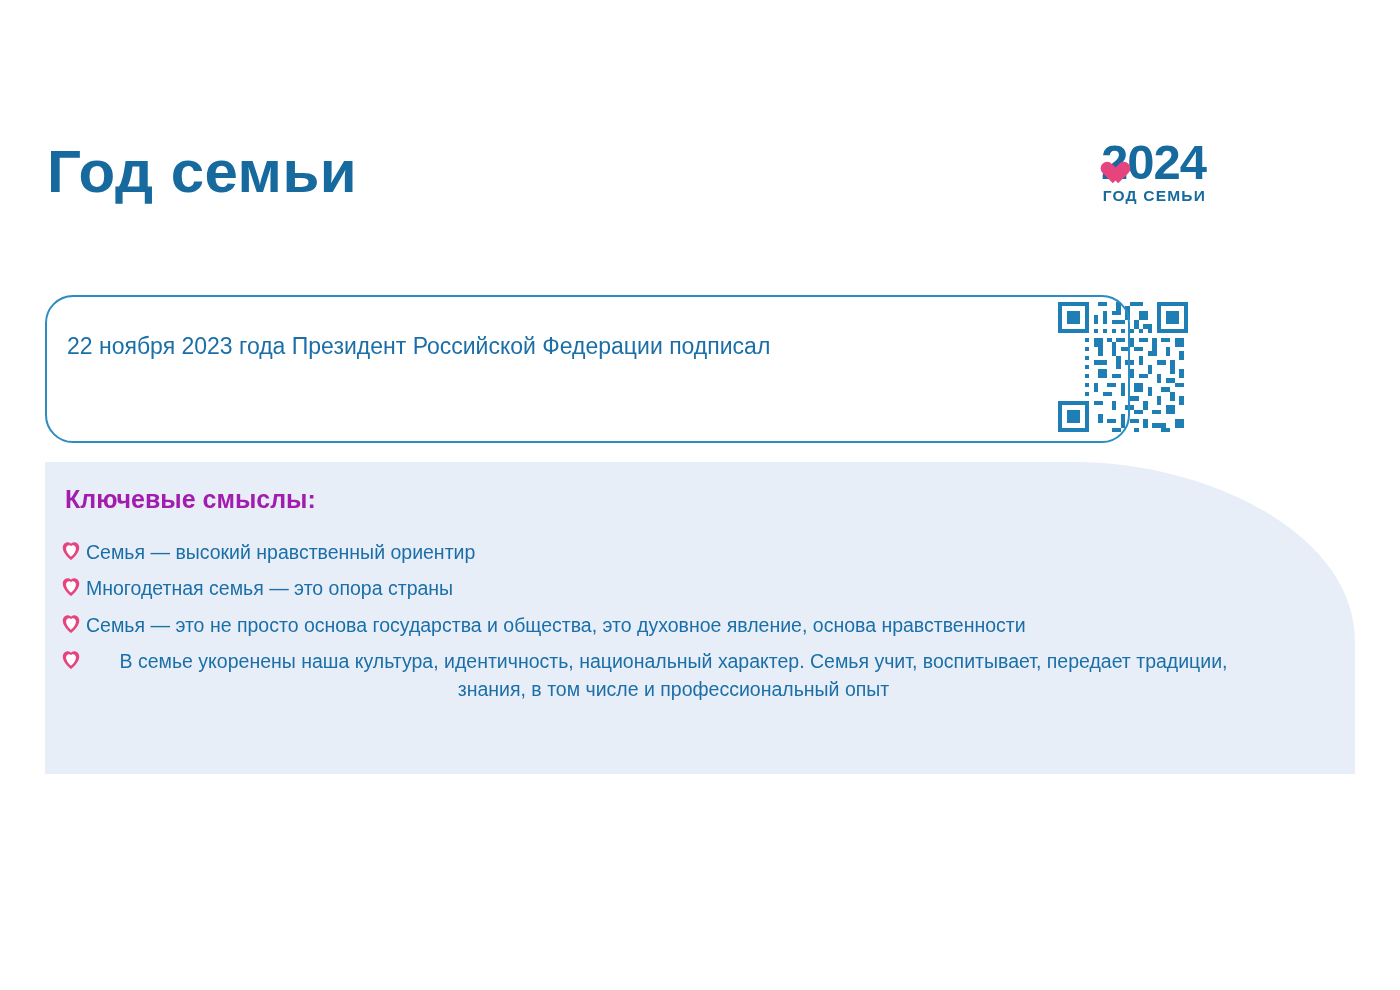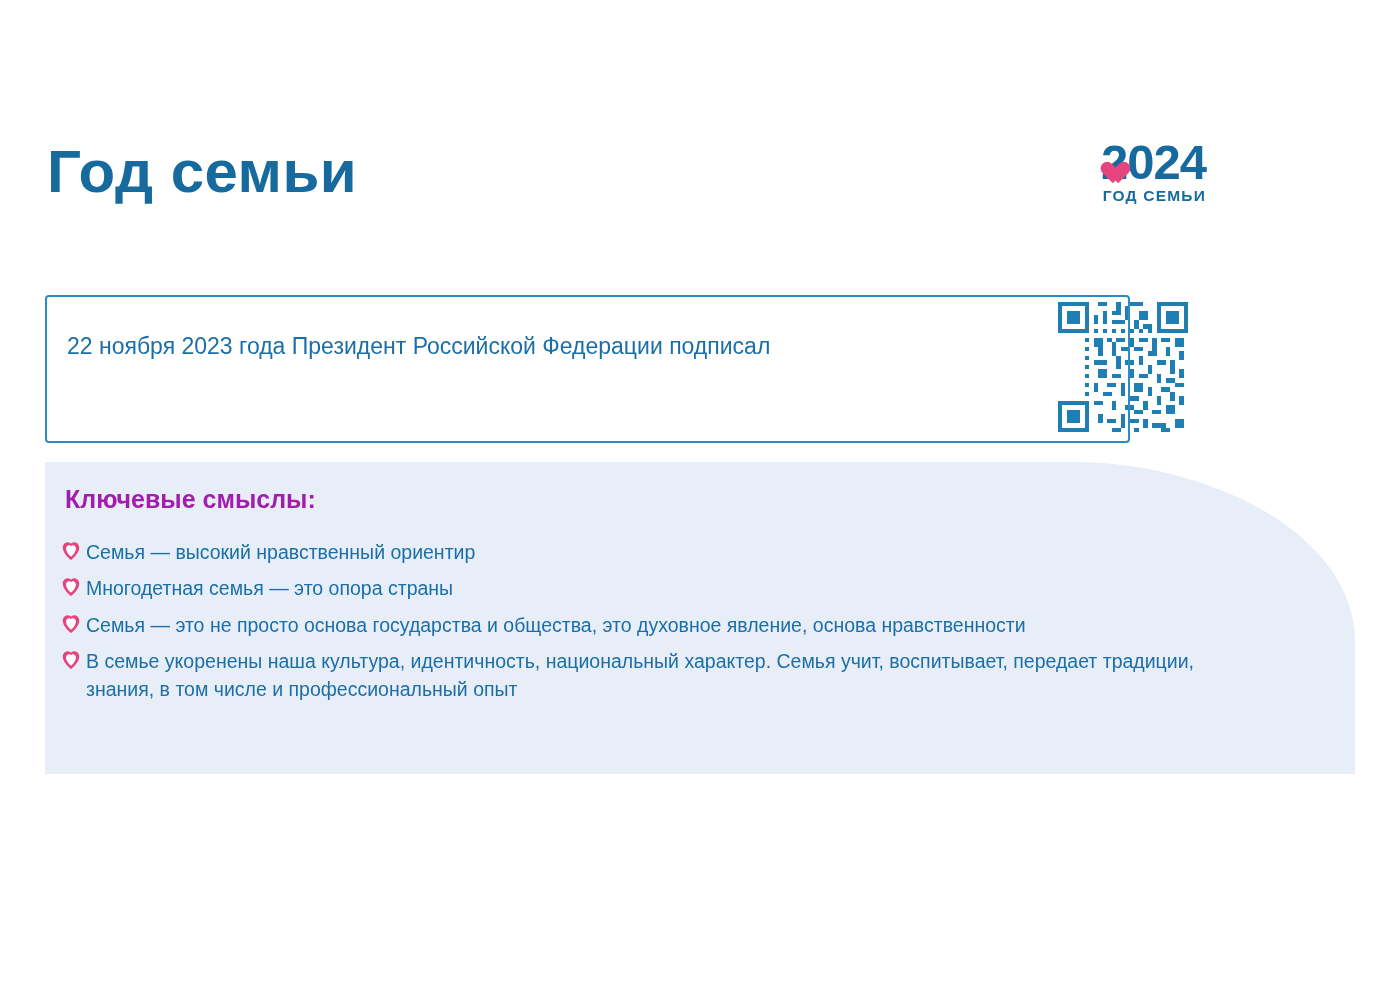--- a/index.html
+++ b/index.html
@@ -100,21 +100,21 @@
   .qr svg { display: block; }
 
   
   .decree-box {
     position: absolute;
     left: 45px;
     top: 295px;
     width: 1085px;
     height: 148px;
     border: 2px solid #2b8cc4;
-    border-radius: 4px;
+    border-radius: 28px;
     box-sizing: border-box;
   }
   .decree-line1 {
     position: absolute;
     left: 20px;
     top: 36px;
     font-size: 23px;
     color: #1b6fa8;
   }
   .decree-line2 {
@@ -144,20 +144,21 @@
   .bullets {
     position: absolute;
     left: 60px;
     top: 538px;
     width: 1230px;
   }
   .bullet {
     display: flex;
     align-items: flex-start;
     margin-bottom: 8px;
+    text-align: center;
   }
   .bullet-icon {
     flex: 0 0 auto;
     width: 26px;
     height: 24px;
     margin-top: 2px;
     position: relative;
   }
   .bullet-icon svg { display: block; }
   .bullet-text {

